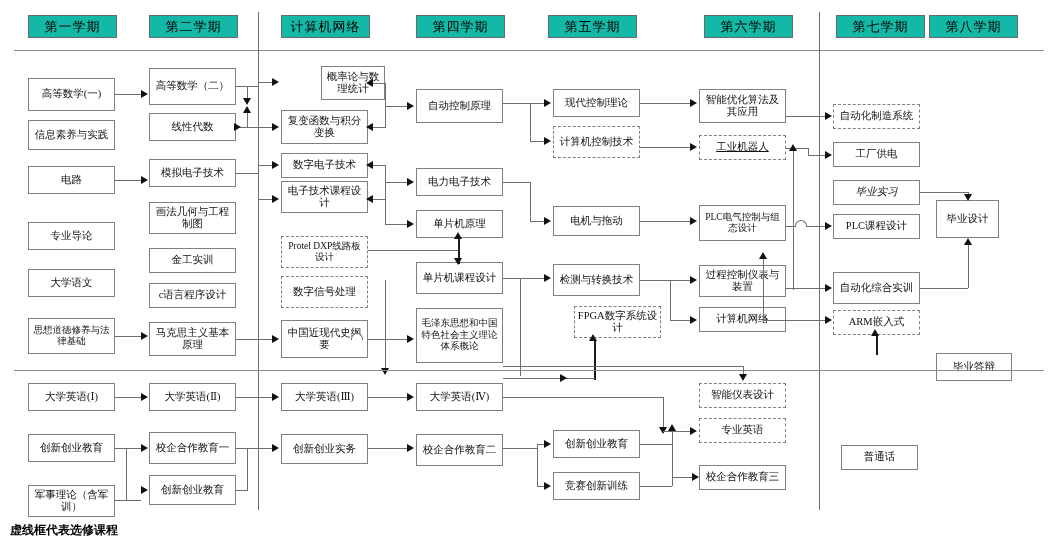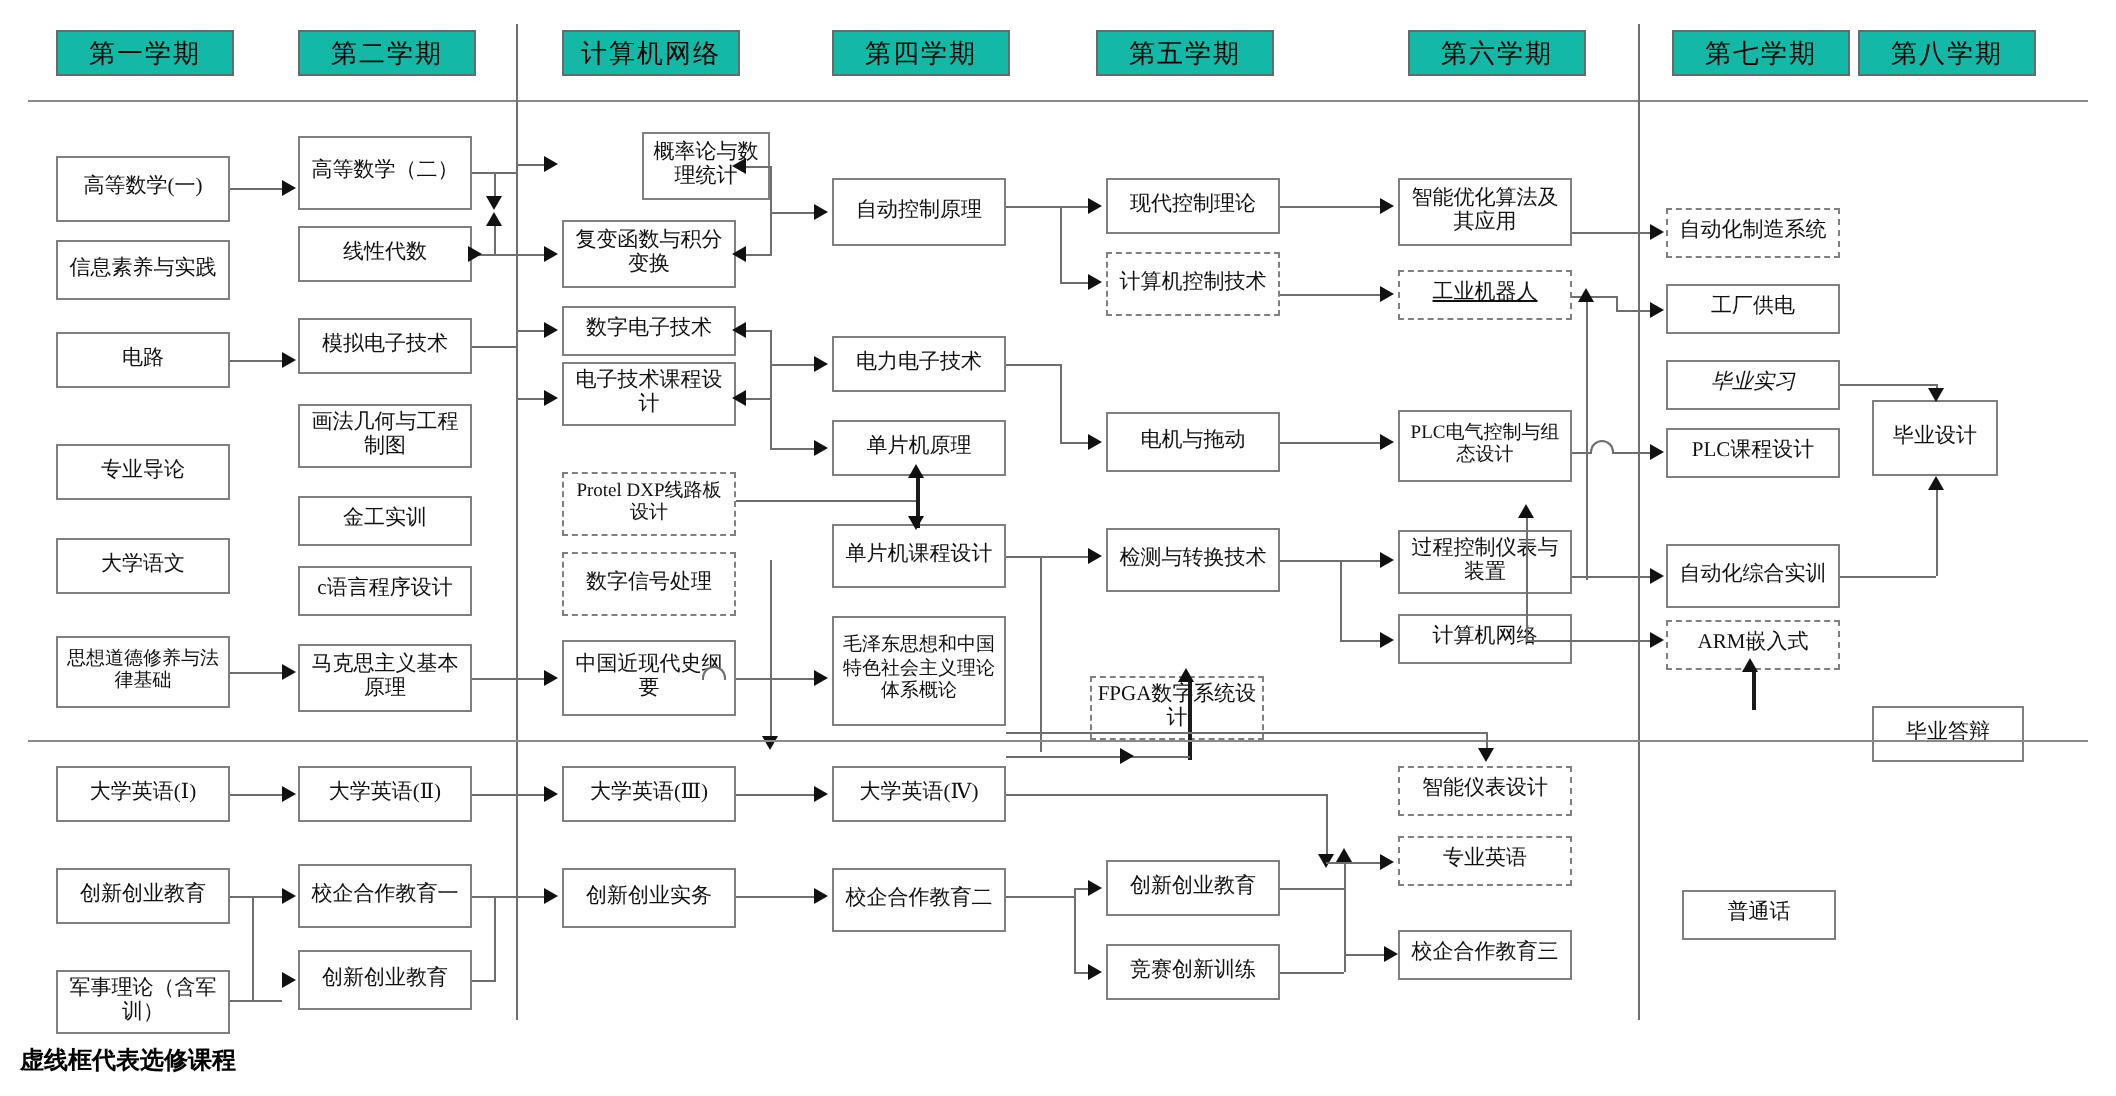--- a/index.html
+++ b/index.html
@@ -103,21 +103,21 @@
       <div class="box" style="left: 416px; top: 168px; width: 87px; height: 28px;">电力电子技术</div>
       <div class="box" style="left: 416px; top: 210px; width: 87px; height: 28px;">单片机原理</div>
       <div class="box" style="left: 416px; top: 262px; width: 87px; height: 32px;">单片机课程设计</div>
       <div class="box sm" style="left: 416px; top: 308px; width: 87px; height: 55px;">毛泽东思想和中国特色社会主义理论体系概论</div>
       <div class="box" style="left: 416px; top: 383px; width: 87px; height: 28px;">大学英语(Ⅳ)</div>
       <div class="box" style="left: 416px; top: 434px; width: 87px; height: 32px;">校企合作教育二</div>
       <div class="box" style="left: 553px; top: 89px; width: 87px; height: 28px;">现代控制理论</div>
       <div class="box dashed" style="left: 553px; top: 126px; width: 87px; height: 32px;">计算机控制技术</div>
       <div class="box" style="left: 553px; top: 206px; width: 87px; height: 30px;">电机与拖动</div>
       <div class="box" style="left: 553px; top: 264px; width: 87px; height: 32px;">检测与转换技术</div>
-      <div class="box dashed" style="left: 545px; top: 306px; width: 87px; height: 32px; margin-top: 32px;">FPGA数字系统设计</div>
+      <div class="box dashed" style="left: 574px; top: 306px; width: 87px; height: 32px;">FPGA数字系统设计</div>
       <div class="box" style="left: 553px; top: 430px; width: 87px; height: 28px;">创新创业教育</div>
       <div class="box" style="left: 553px; top: 472px; width: 87px; height: 28px;">竞赛创新训练</div>
       <div class="box" style="left: 699px; top: 89px; width: 87px; height: 34px;">智能优化算法及其应用</div>
       <div class="box dashed" style="left: 699px; top: 135px; width: 87px; height: 25px; text-decoration: underline;">工业机器人</div>
       <div class="box sm" style="left: 699px; top: 205px; width: 87px; height: 36px;">PLC电气控制与组态设计</div>
       <div class="box" style="left: 699px; top: 265px; width: 87px; height: 32px;">过程控制仪表与装置</div>
       <div class="box" style="left: 699px; top: 307px; width: 87px; height: 25px;">计算机网络</div>
       <div class="box dashed" style="left: 699px; top: 383px; width: 87px; height: 25px;">智能仪表设计</div>
       <div class="box dashed" style="left: 699px; top: 418px; width: 87px; height: 25px;">专业英语</div>
       <div class="box" style="left: 699px; top: 465px; width: 87px; height: 25px;">校企合作教育三</div>

